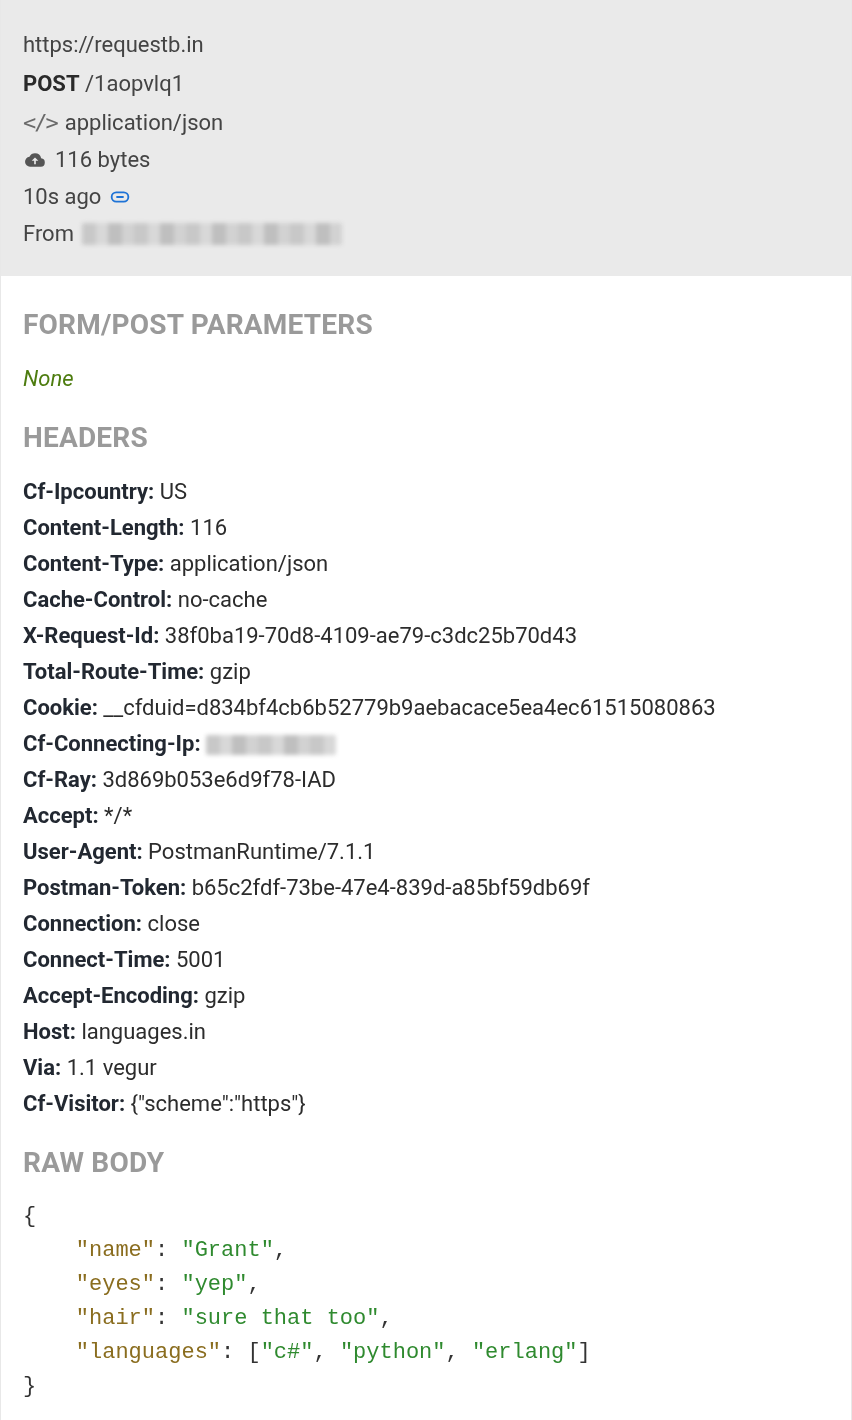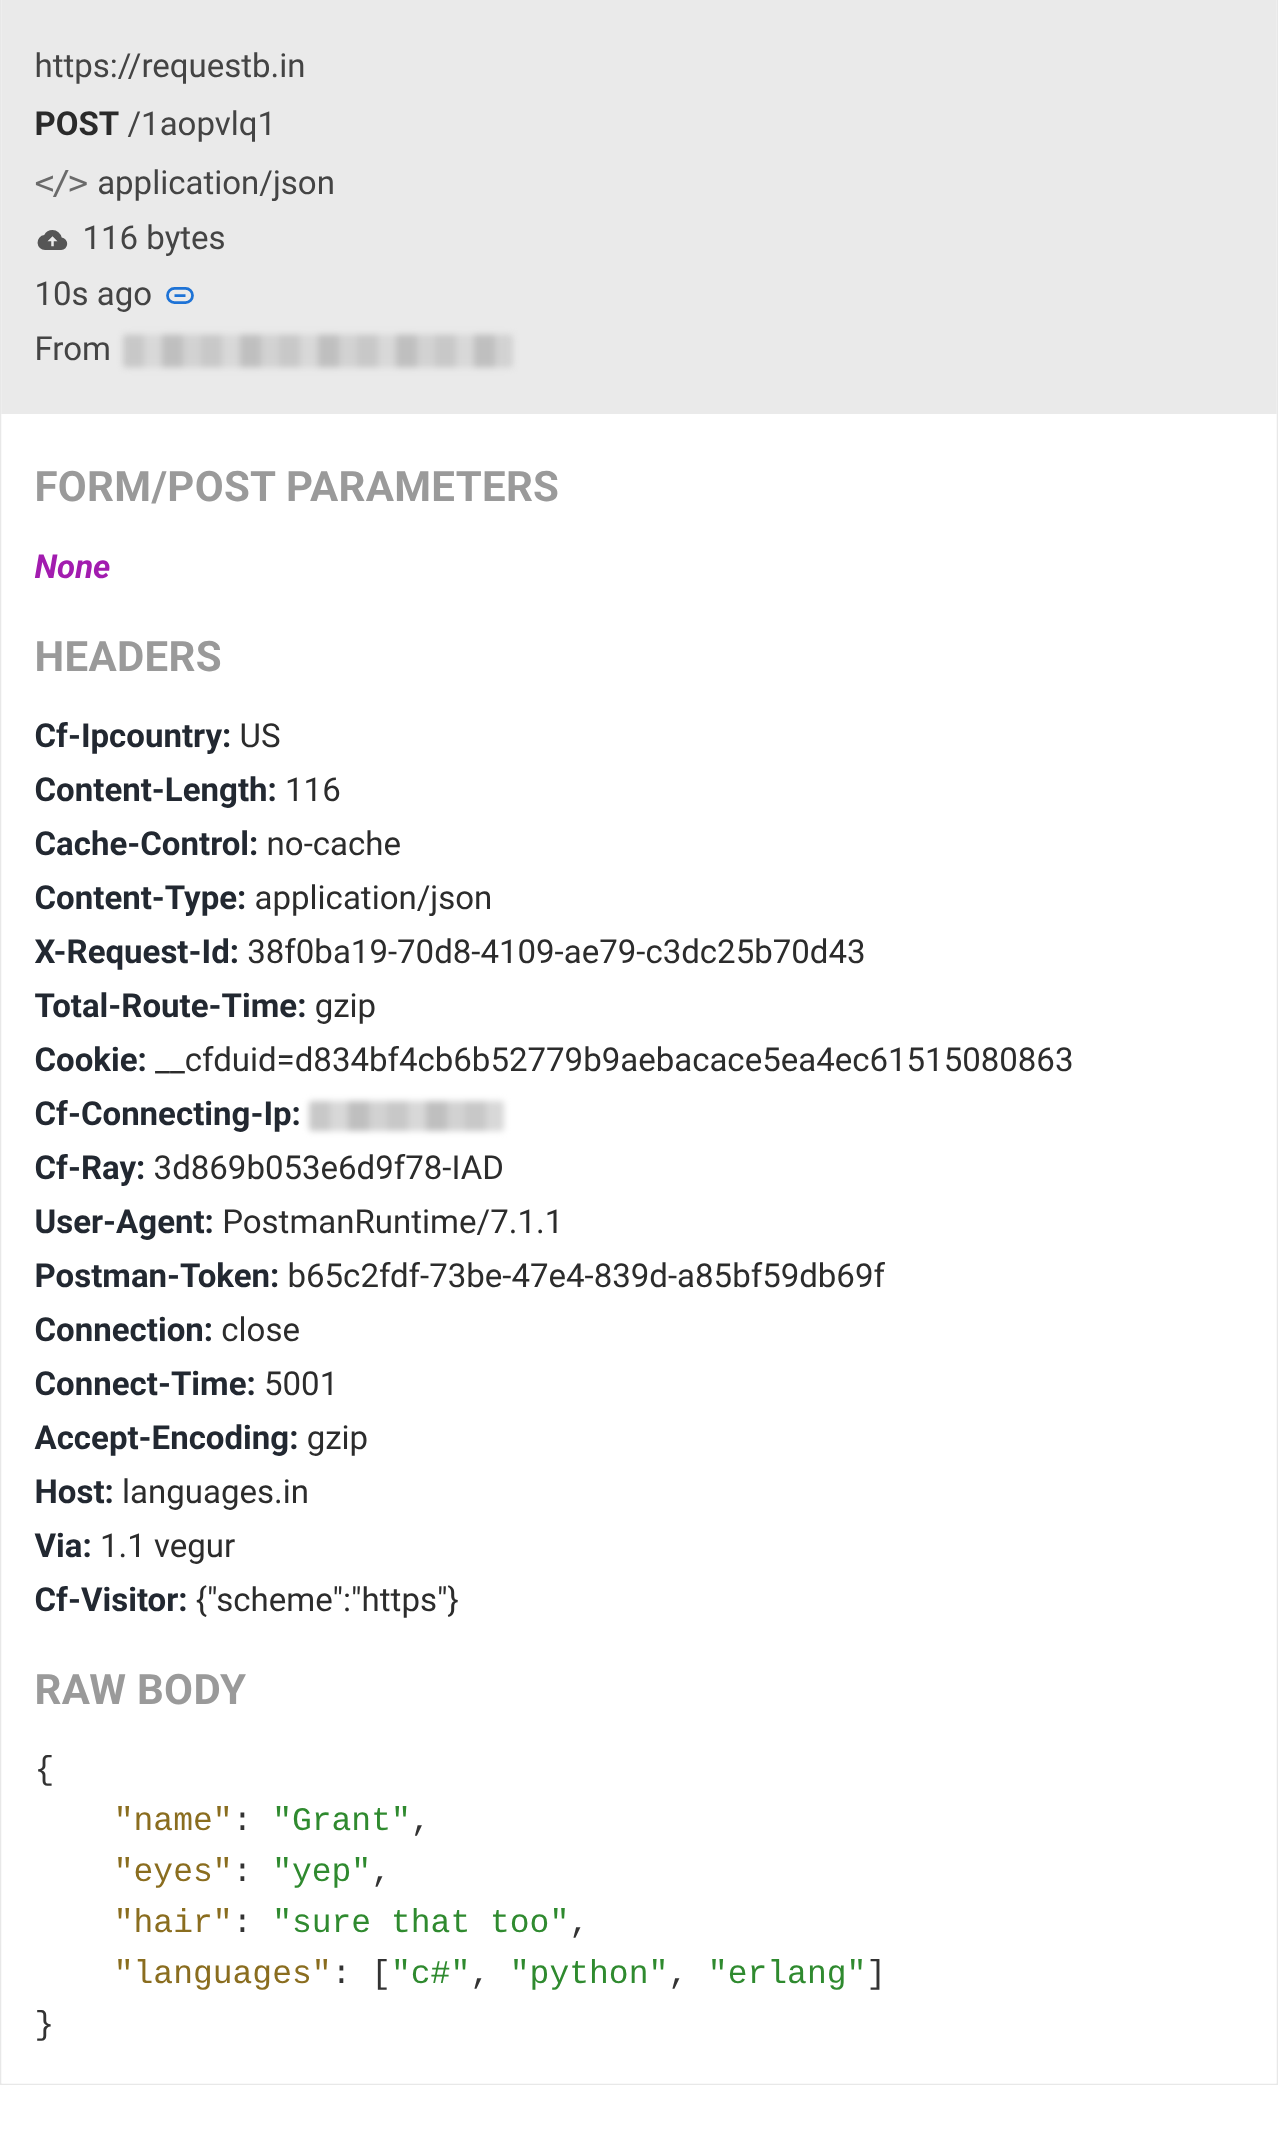--- a/index.html
+++ b/index.html
@@ -50,21 +50,21 @@
     background: #fff;
   }
   .section-title {
     color: #9a9a9a;
     font-weight: 700;
     font-size: 28px;
     margin: 22px 0 16px 0;
     letter-spacing: 0.2px;
   }
   .section-title.first { margin-top: 0; }
-  .none-text { font-style: italic; color: #a21caf; margin-bottom: 6px; font-weight: bold; }
+  .none-text { font-style: italic; color: #4d7c0f; margin-bottom: 6px; }
   .headers-list { margin-top: 4px; }
   .header-row { margin-bottom: 3px; color: #222831; }
   .header-key { font-weight: 700; color: #222831; }
   .header-val { color: #2c2c2c; }
   .raw-body {
     font-family: Menlo, Consolas, "Courier New", monospace;
     font-size: 22px;
     white-space: pre;
     color: #333;
     margin-top: 6px;
@@ -113,27 +113,28 @@
   </div>
 
   <div class="body-section">
     <div class="section-title first">FORM/POST PARAMETERS</div>
     <div class="none-text">None</div>
 
     <div class="section-title">HEADERS</div>
     <div class="headers-list" id="headers-list">
         <div class="header-row"><span class="header-key">Cf-Ipcountry: </span><span class="header-val">US</span></div>
         <div class="header-row"><span class="header-key">Content-Length: </span><span class="header-val">116</span></div>
+        <div class="header-row"><span class="header-key">Content-Type: </span><span class="header-val">application/json</span></div>
         <div class="header-row"><span class="header-key">Cache-Control: </span><span class="header-val">no-cache</span></div>
-        <div class="header-row"><span class="header-key">Content-Type: </span><span class="header-val">application/json</span></div>
         <div class="header-row"><span class="header-key">X-Request-Id: </span><span class="header-val">38f0ba19-70d8-4109-ae79-c3dc25b70d43</span></div>
         <div class="header-row"><span class="header-key">Total-Route-Time: </span><span class="header-val">gzip</span></div>
         <div class="header-row"><span class="header-key">Cookie: </span><span class="header-val">__cfduid=d834bf4cb6b52779b9aebacace5ea4ec61515080863</span></div>
         <div class="header-row"><span class="header-key">Cf-Connecting-Ip: </span><span class="blurred small"></span></div>
         <div class="header-row"><span class="header-key">Cf-Ray: </span><span class="header-val">3d869b053e6d9f78-IAD</span></div>
+        <div class="header-row"><span class="header-key">Accept: </span><span class="header-val">*/*</span></div>
         <div class="header-row"><span class="header-key">User-Agent: </span><span class="header-val">PostmanRuntime/7.1.1</span></div>
         <div class="header-row"><span class="header-key">Postman-Token: </span><span class="header-val">b65c2fdf-73be-47e4-839d-a85bf59db69f</span></div>
         <div class="header-row"><span class="header-key">Connection: </span><span class="header-val">close</span></div>
         <div class="header-row"><span class="header-key">Connect-Time: </span><span class="header-val">5001</span></div>
         <div class="header-row"><span class="header-key">Accept-Encoding: </span><span class="header-val">gzip</span></div>
         <div class="header-row"><span class="header-key">Host: </span><span class="header-val">languages.in</span></div>
         <div class="header-row"><span class="header-key">Via: </span><span class="header-val">1.1 vegur</span></div>
         <div class="header-row"><span class="header-key">Cf-Visitor: </span><span class="header-val">{"scheme":"https"}</span></div>
       </div>
 

